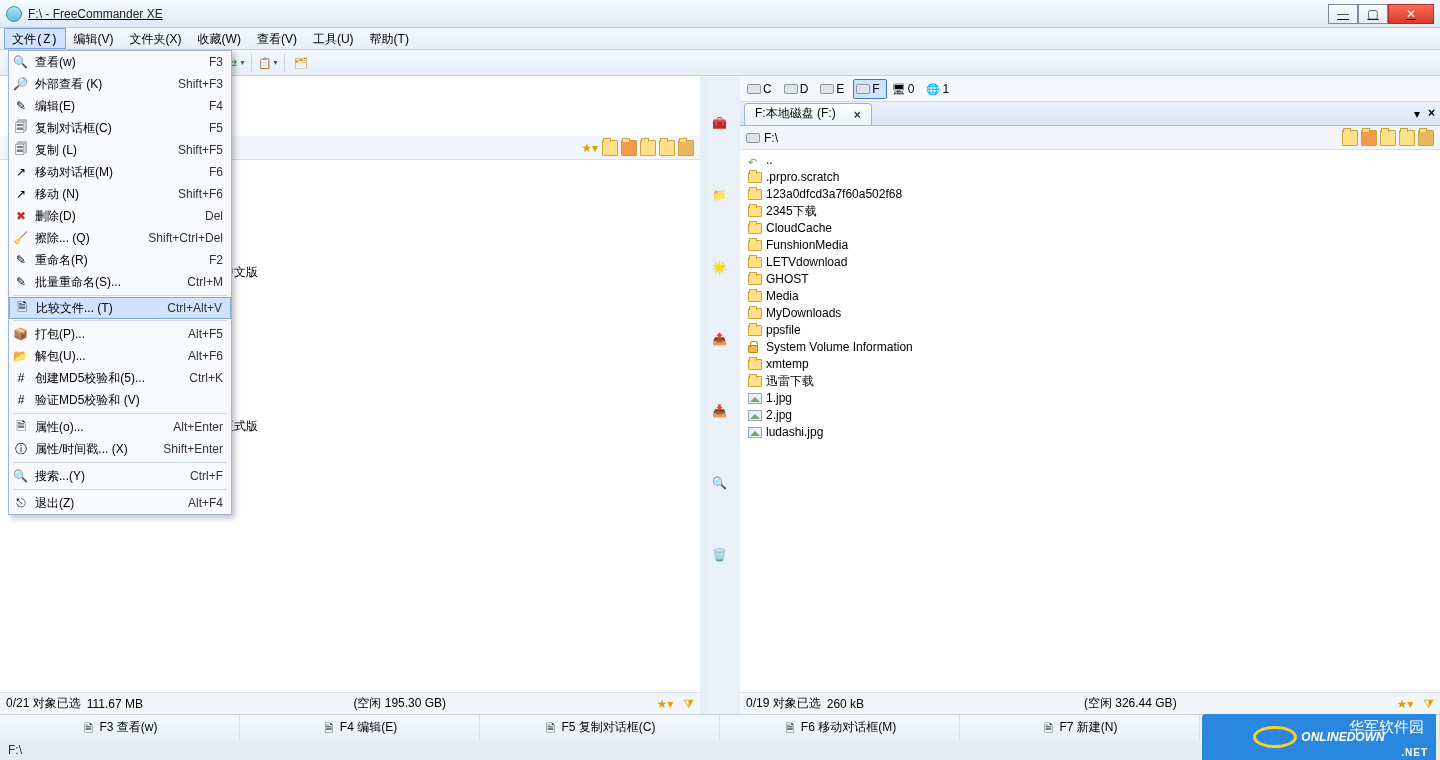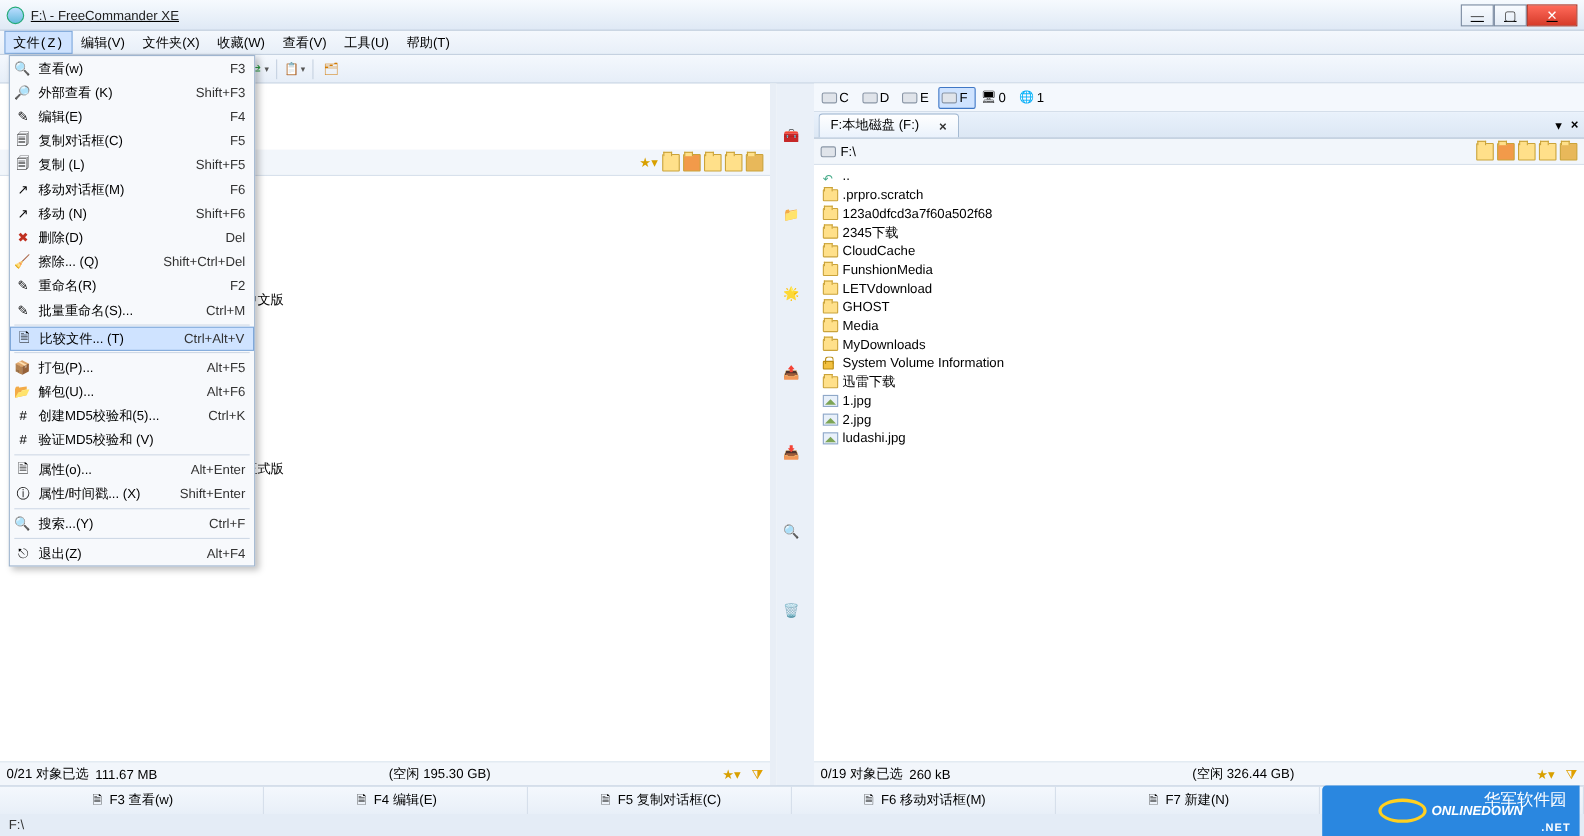--- a/index.html
+++ b/index.html
@@ -298,22 +298,30 @@
         </div>
         <div class="row">
           <span class="ico"><span class="folder-ico"></span></span>
           <span>Media</span>
         </div>
         <div class="row">
           <span class="ico"><span class="folder-ico"></span></span>
           <span>MyDownloads</span>
         </div>
         <div class="row">
+          <span class="ico"><span class="folder-ico"></span></span>
+          <span>ppsfile</span>
+        </div>
+        <div class="row">
           <span class="ico"><span class="lock-ico"></span></span>
           <span>System Volume Information</span>
+        </div>
+        <div class="row">
+          <span class="ico"><span class="folder-ico"></span></span>
+          <span>xmtemp</span>
         </div>
         <div class="row">
           <span class="ico"><span class="folder-ico"></span></span>
           <span>迅雷下载</span>
         </div>
         <div class="row">
           <span class="ico"><span class="img-ico"></span></span>
           <span>1.jpg</span>
         </div>
         <div class="row">

